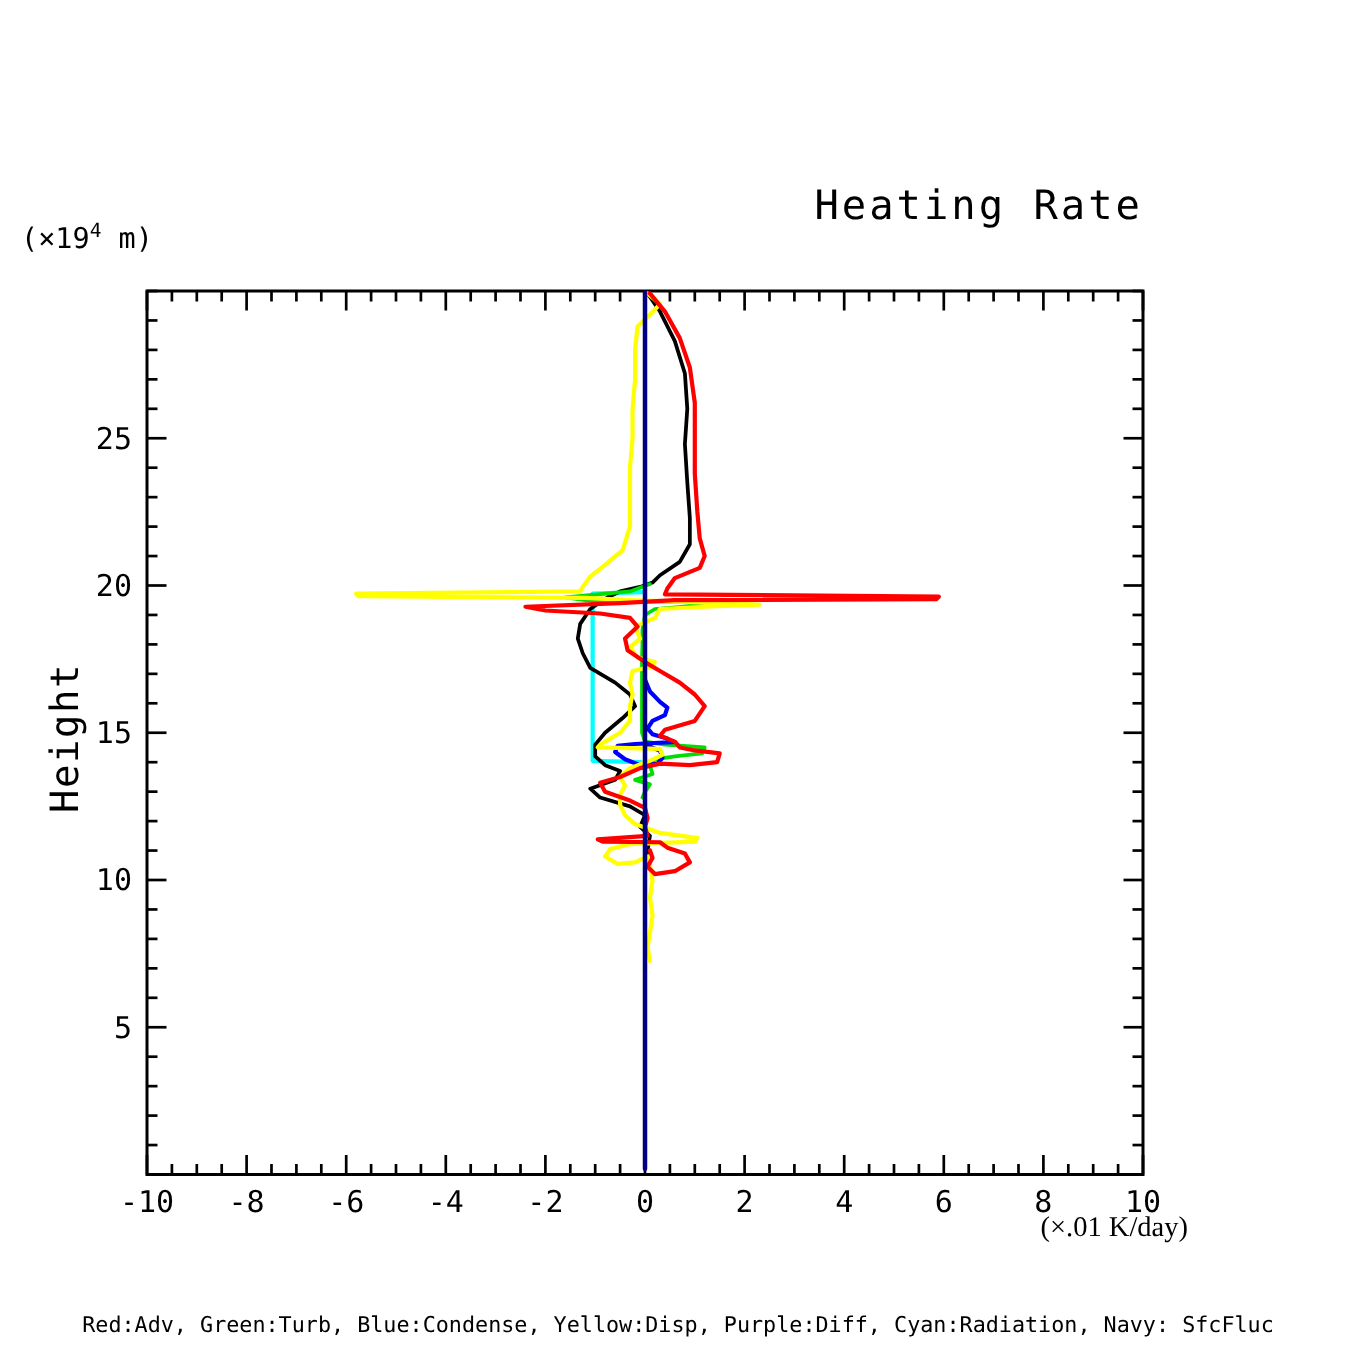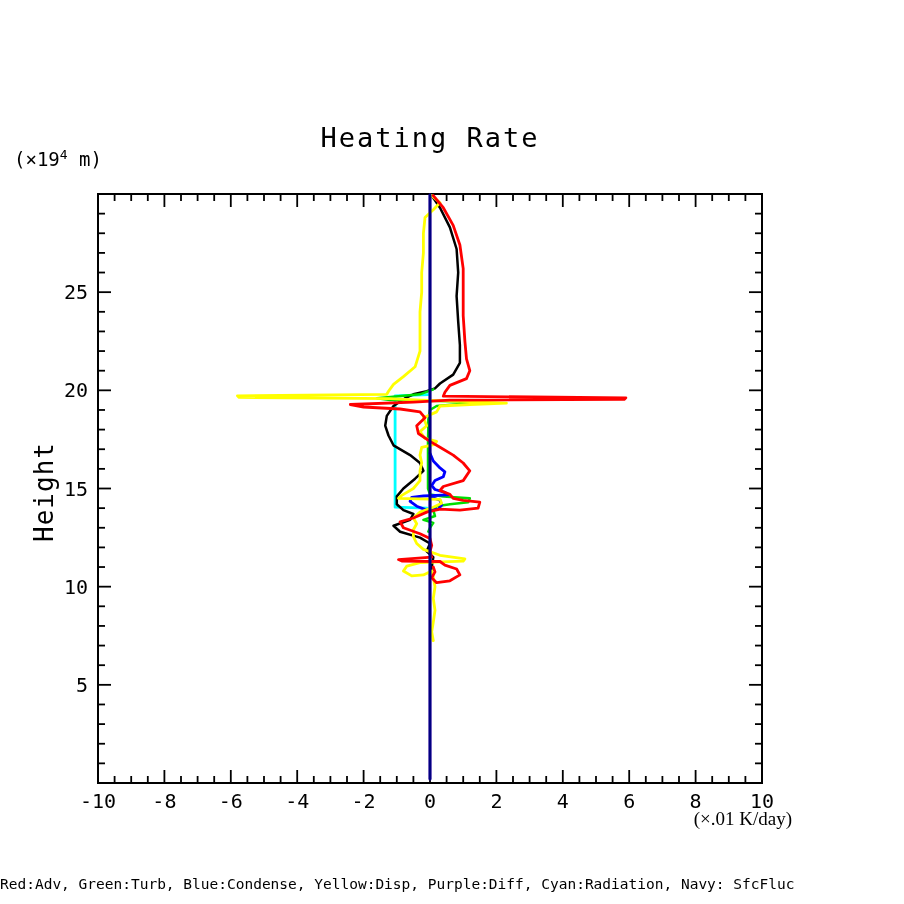--- a/index.html
+++ b/index.html
@@ -2,37 +2,37 @@
 <html><head>
 <meta charset="utf-8">
 <style>
   html,body{margin:0;padding:0;background:#fff;}
   .page{
     position:relative;width:904px;height:904px;background:#ffffff;
     font-family:"DejaVu Sans Mono","Liberation Mono",monospace;color:#000;
     overflow:hidden;
   }
   .title{
-    position:absolute;left:98px;top:122px;width:664px;text-align:center;
+    position:absolute;left:98px;top:122px;width:664px;text-align:right;
     font-size:27px;letter-spacing:2px;white-space:nowrap;
   }
   .y-unit{
     position:absolute;left:14px;top:147px;font-size:19px;white-space:nowrap;
   }
   .y-unit sup{font-size:13px;vertical-align:super;}
   .height-label{
     position:absolute;left:44px;top:492px;
     transform:translate(-50%,-50%) rotate(-90deg);
     font-size:26px;white-space:nowrap;letter-spacing:1px;
   }
   .x-unit{
     position:absolute;right:112px;top:808px;font-size:19px;white-space:nowrap;font-family:Liberation Serif, serif;
   }
   .footer-legend{
-    position:absolute;left:0;right:0;top:876px;text-align:left;
+    position:absolute;left:0;right:0;top:876px;text-align:center;
     font-size:14.5px;white-space:nowrap;
   }
   svg{position:absolute;left:0;top:0;}
 </style>
 </head>
 <body>
 
 <div class="page">
 
   <div class="title">Heating Rate</div>

